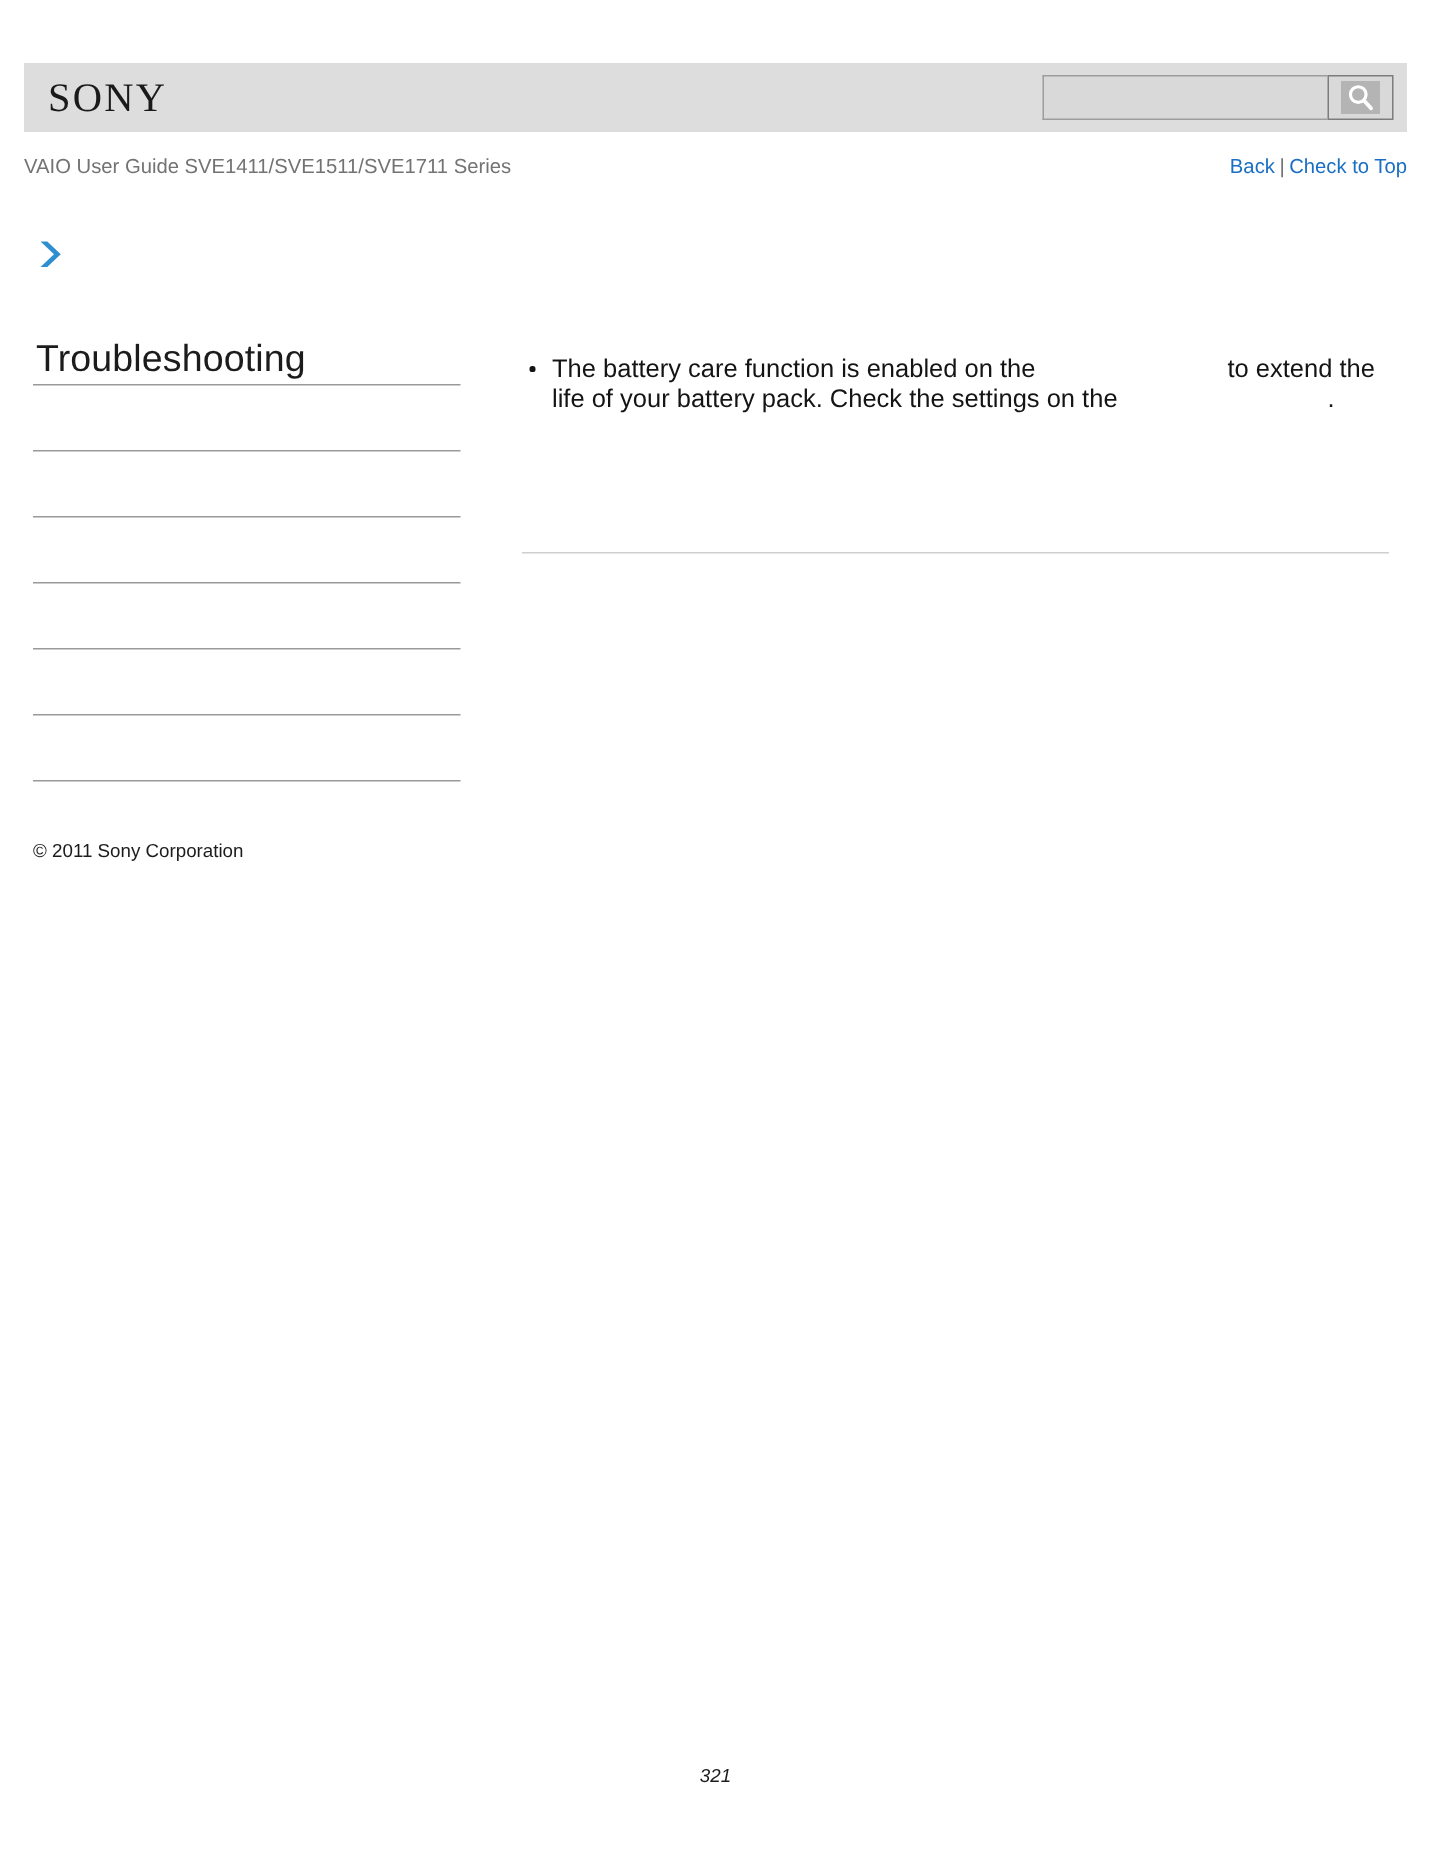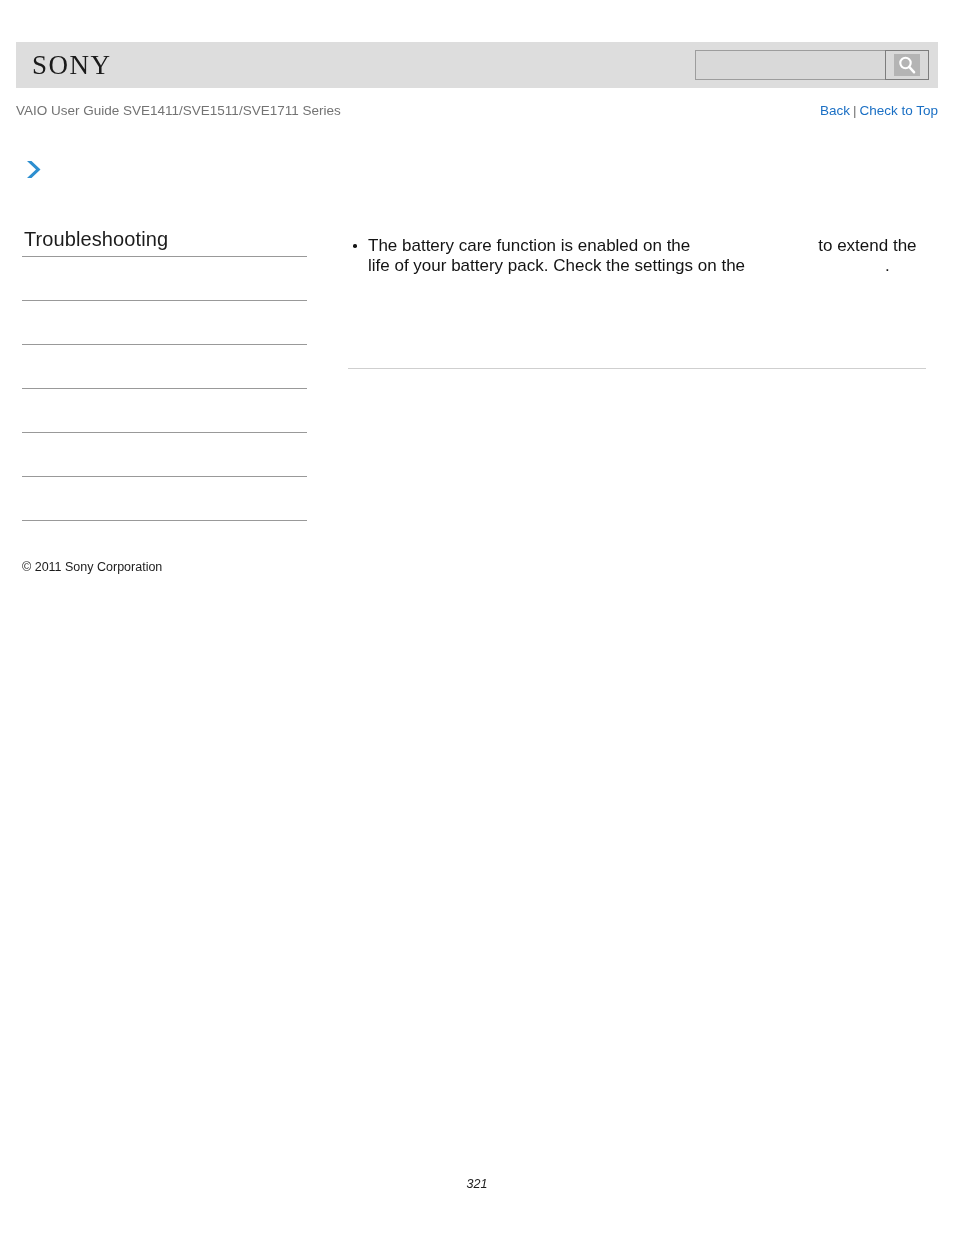--- a/index.html
+++ b/index.html
@@ -125,21 +125,21 @@
   }
   .arrow-icon {
     width: 22px;
     height: 24px;
     display: block;
     margin-left: 2px;
   }
   .sidebar-title {
     margin: 0;
     padding: 0 0 4px 2px;
-    font-size: 20px;
+    font-size: 25px;
     font-weight: normal;
     color: #1c1c1c;
     line-height: 26px;
     letter-spacing: 0.1px;
   }
   .sidebar-title-wrap {
     margin-top: 44px;
     border-bottom: 1px solid #999999;
     width: 285px;
   }

